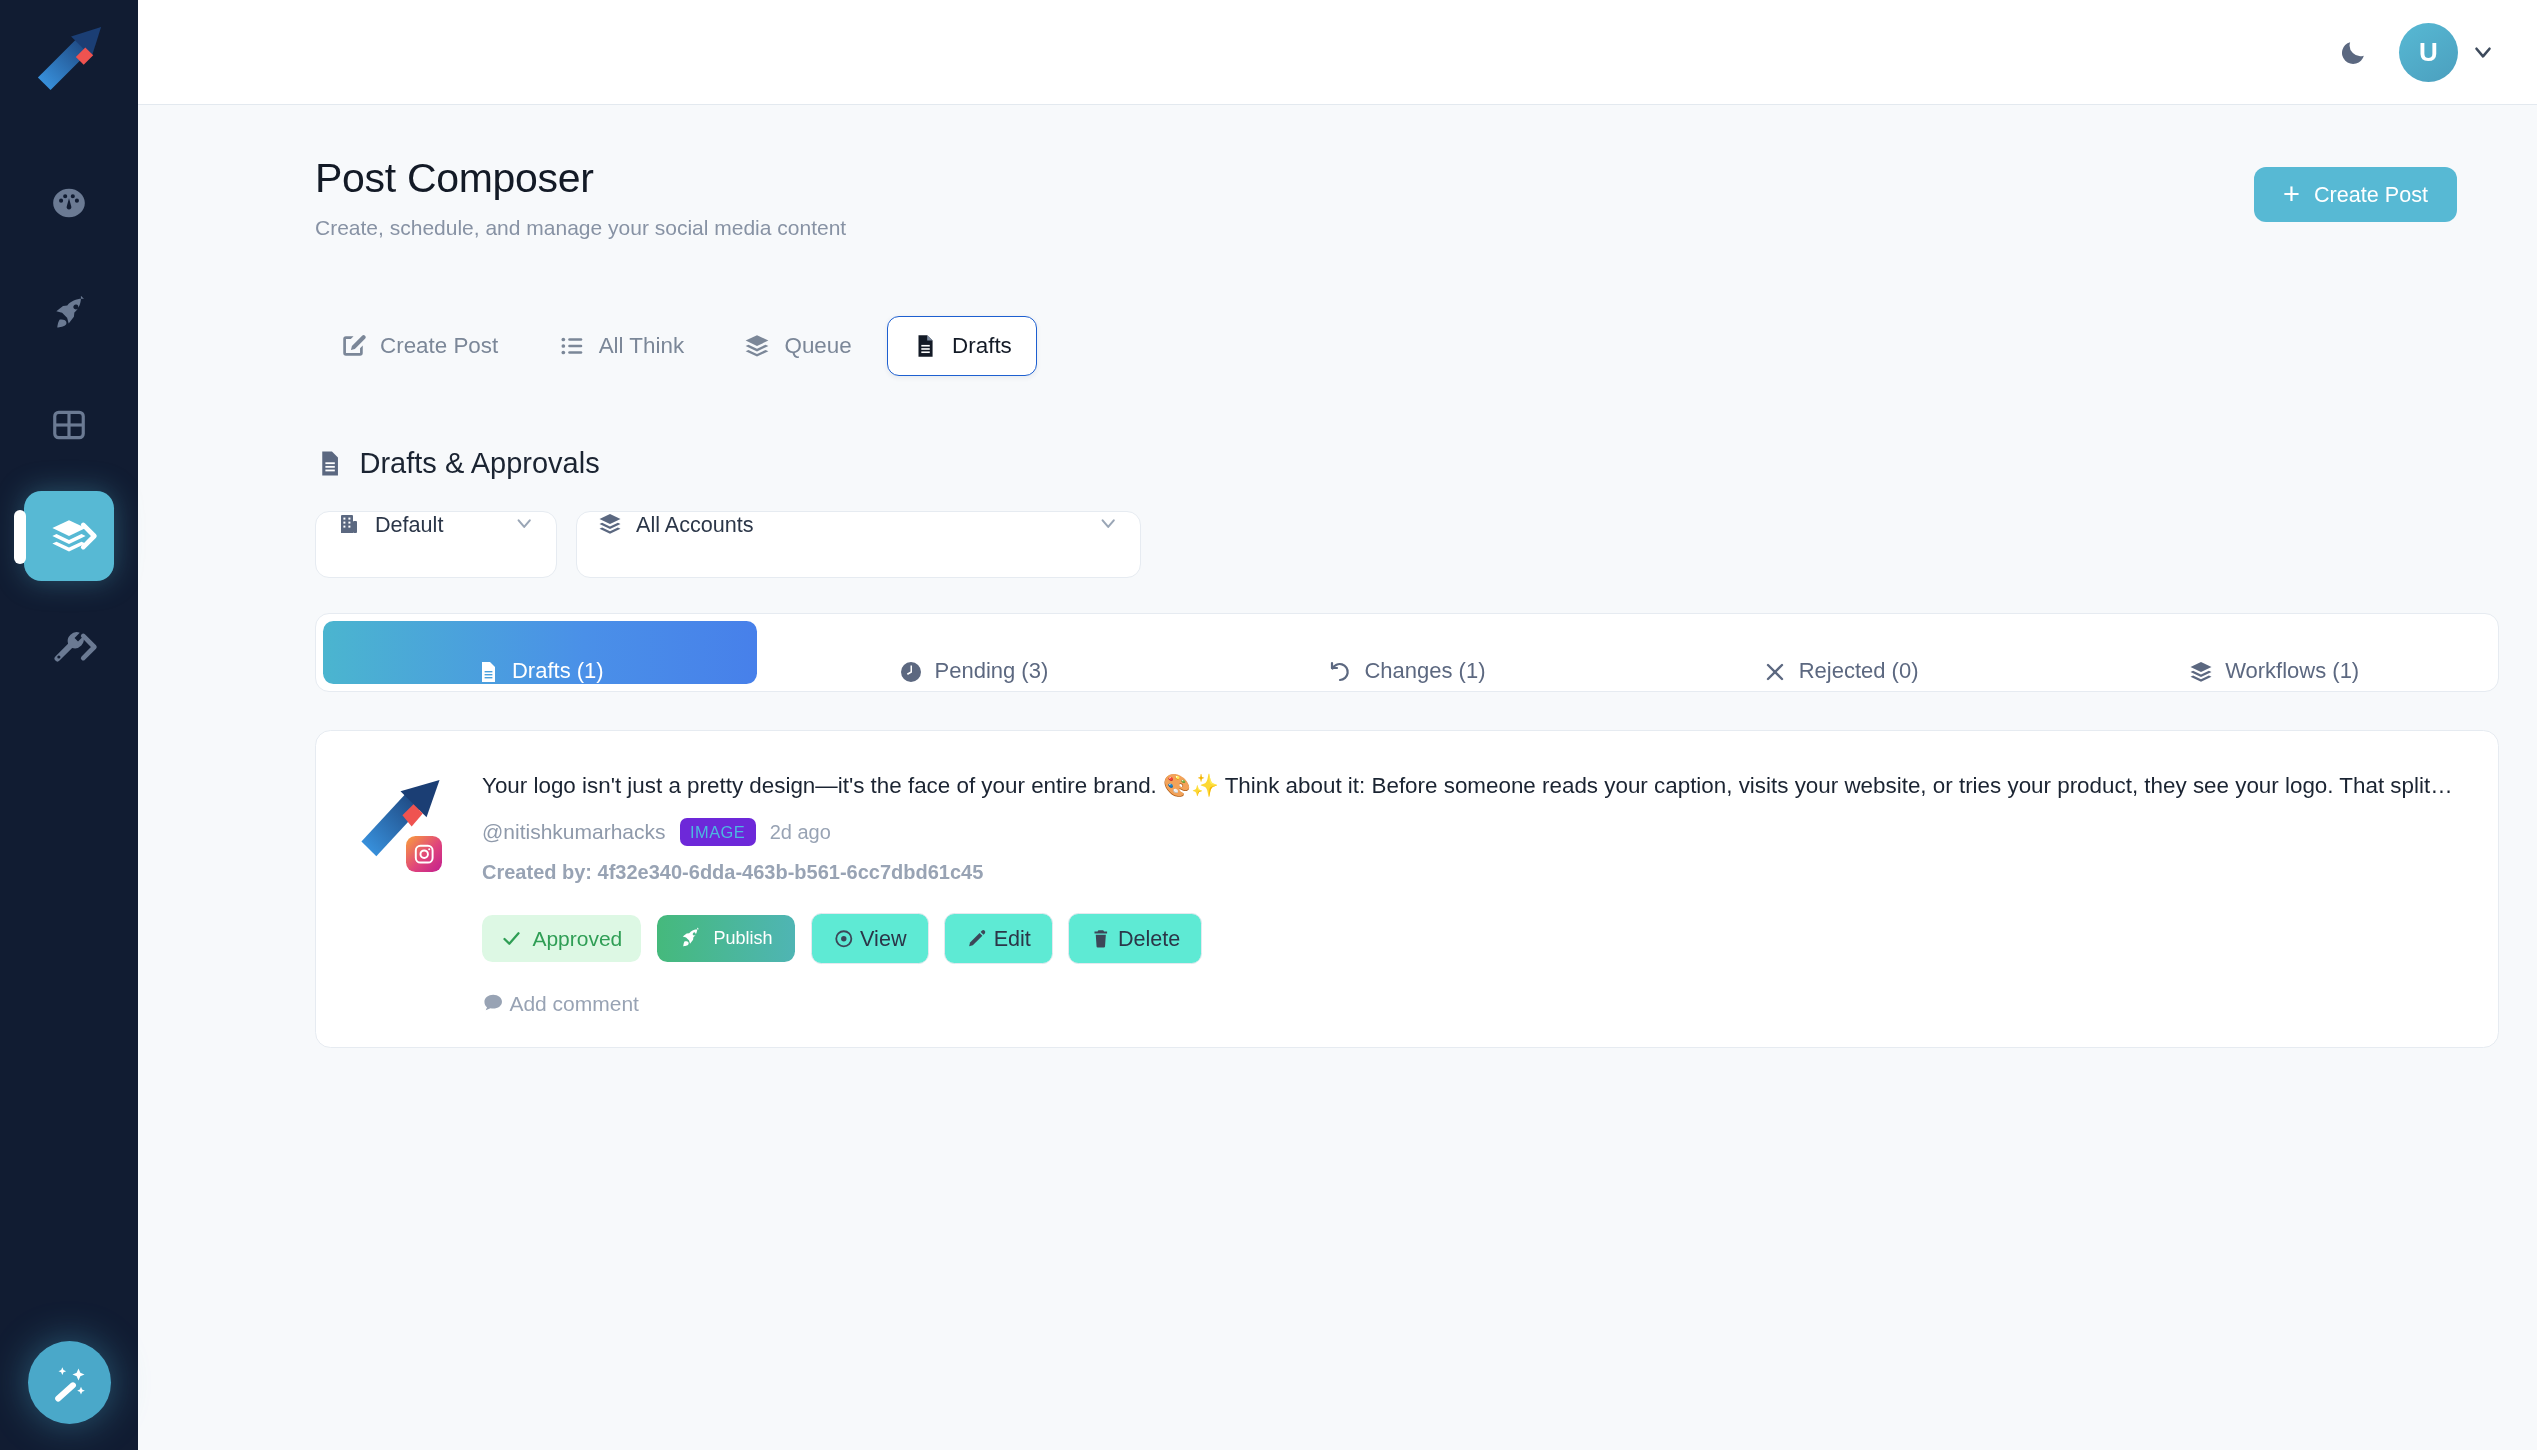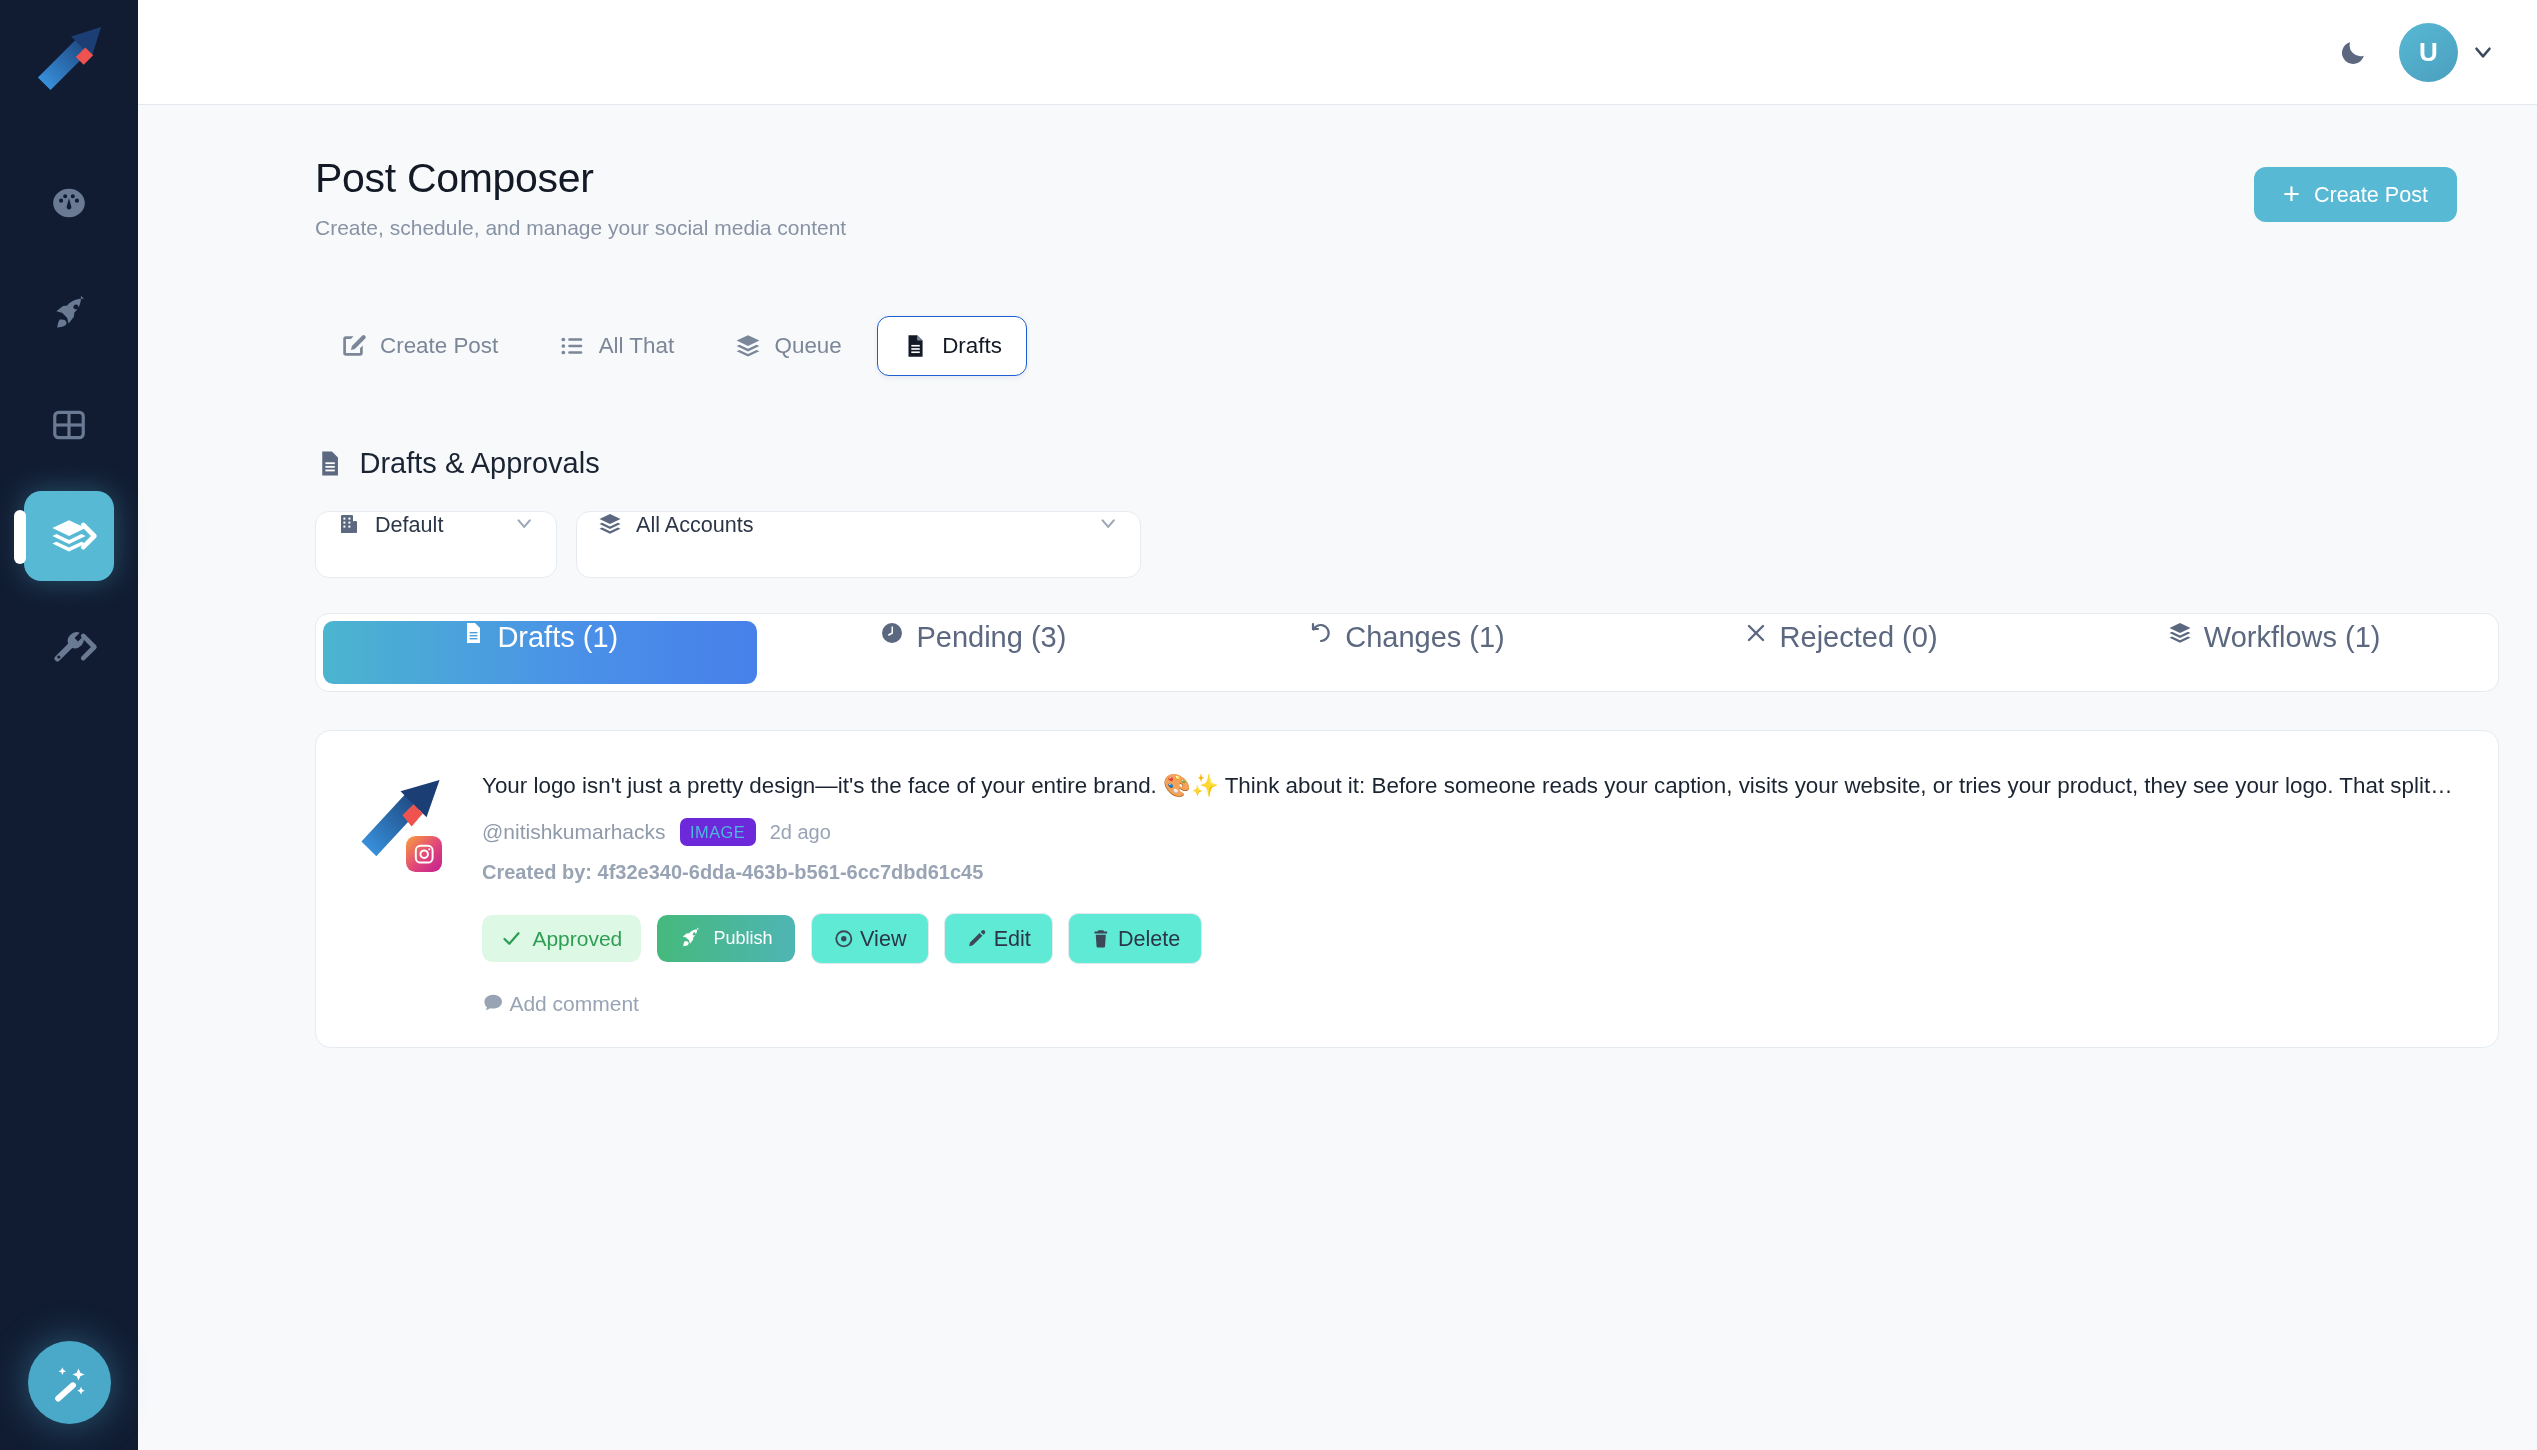--- a/index.html
+++ b/index.html
@@ -141,22 +141,22 @@
   #filter-accounts .flabel { margin-right: 35px; }
 
   
   #subtabs {
     margin: 35px 0 0 138px; width: 2184px; height: 79px;
     background: #fff; border: 1.7px solid #e6ebf1; border-radius: 14px;
     display: flex; align-items: center; padding: 7px;
   }
   .subtab {
     flex: 1; height: 100%; border: none; background: transparent;
-    display: flex; align-items: flex-start; justify-content: center; gap: 12px;
-    font-size: 29px; color: #5c6880; border-radius: 10.4px; cursor: pointer;
+    display: flex; align-items: flex-end; justify-content: center; gap: 12px;
+    font-size: 22px; color: #5c6880; border-radius: 10.4px; cursor: pointer;
   }
   .subtab svg { width: 24px; height: 24px; }
   .subtab.active {
     background: linear-gradient(90deg,#4bb5cf 0%,#4a90e8 60%, #4780ea 100%);
     color: #ffffff;
   }
 
   
   #draft-card {
     margin: 38px 0 0 138px; width: 2184px;
@@ -321,21 +321,21 @@
 
     <button class="main-tab">
       <svg viewBox="0 0 24 24" fill="currentColor">
         <circle cx="4" cy="6" r="1.7"></circle>
           <circle cx="4" cy="12" r="1.7"></circle>
           <circle cx="4" cy="18" r="1.7"></circle>
         <rect x="8.5" y="4.8" width="13" height="2.4" rx="1.2"></rect>
         <rect x="8.5" y="10.8" width="13" height="2.4" rx="1.2"></rect>
         <rect x="8.5" y="16.8" width="13" height="2.4" rx="1.2"></rect>
       </svg>
-      <span>All That</span>
+      <span>All Think</span>
     </button>
 
     <button class="main-tab">
       <svg viewBox="0 0 24 24" fill="currentColor">
         <path d="M12 2L1.5 7 12 12l10.5-5L12 2z"></path>
         <path d="M1.5 12L12 17l10.5-5-2.6-1.2L12 14.5 4.1 10.8 1.5 12z"></path>
         <path d="M1.5 16.8L12 21.8l10.5-5-2.6-1.2L12 19.3l-7.9-3.7-2.6 1.2z"></path>
       </svg>
       <span>Queue</span>
     </button>

